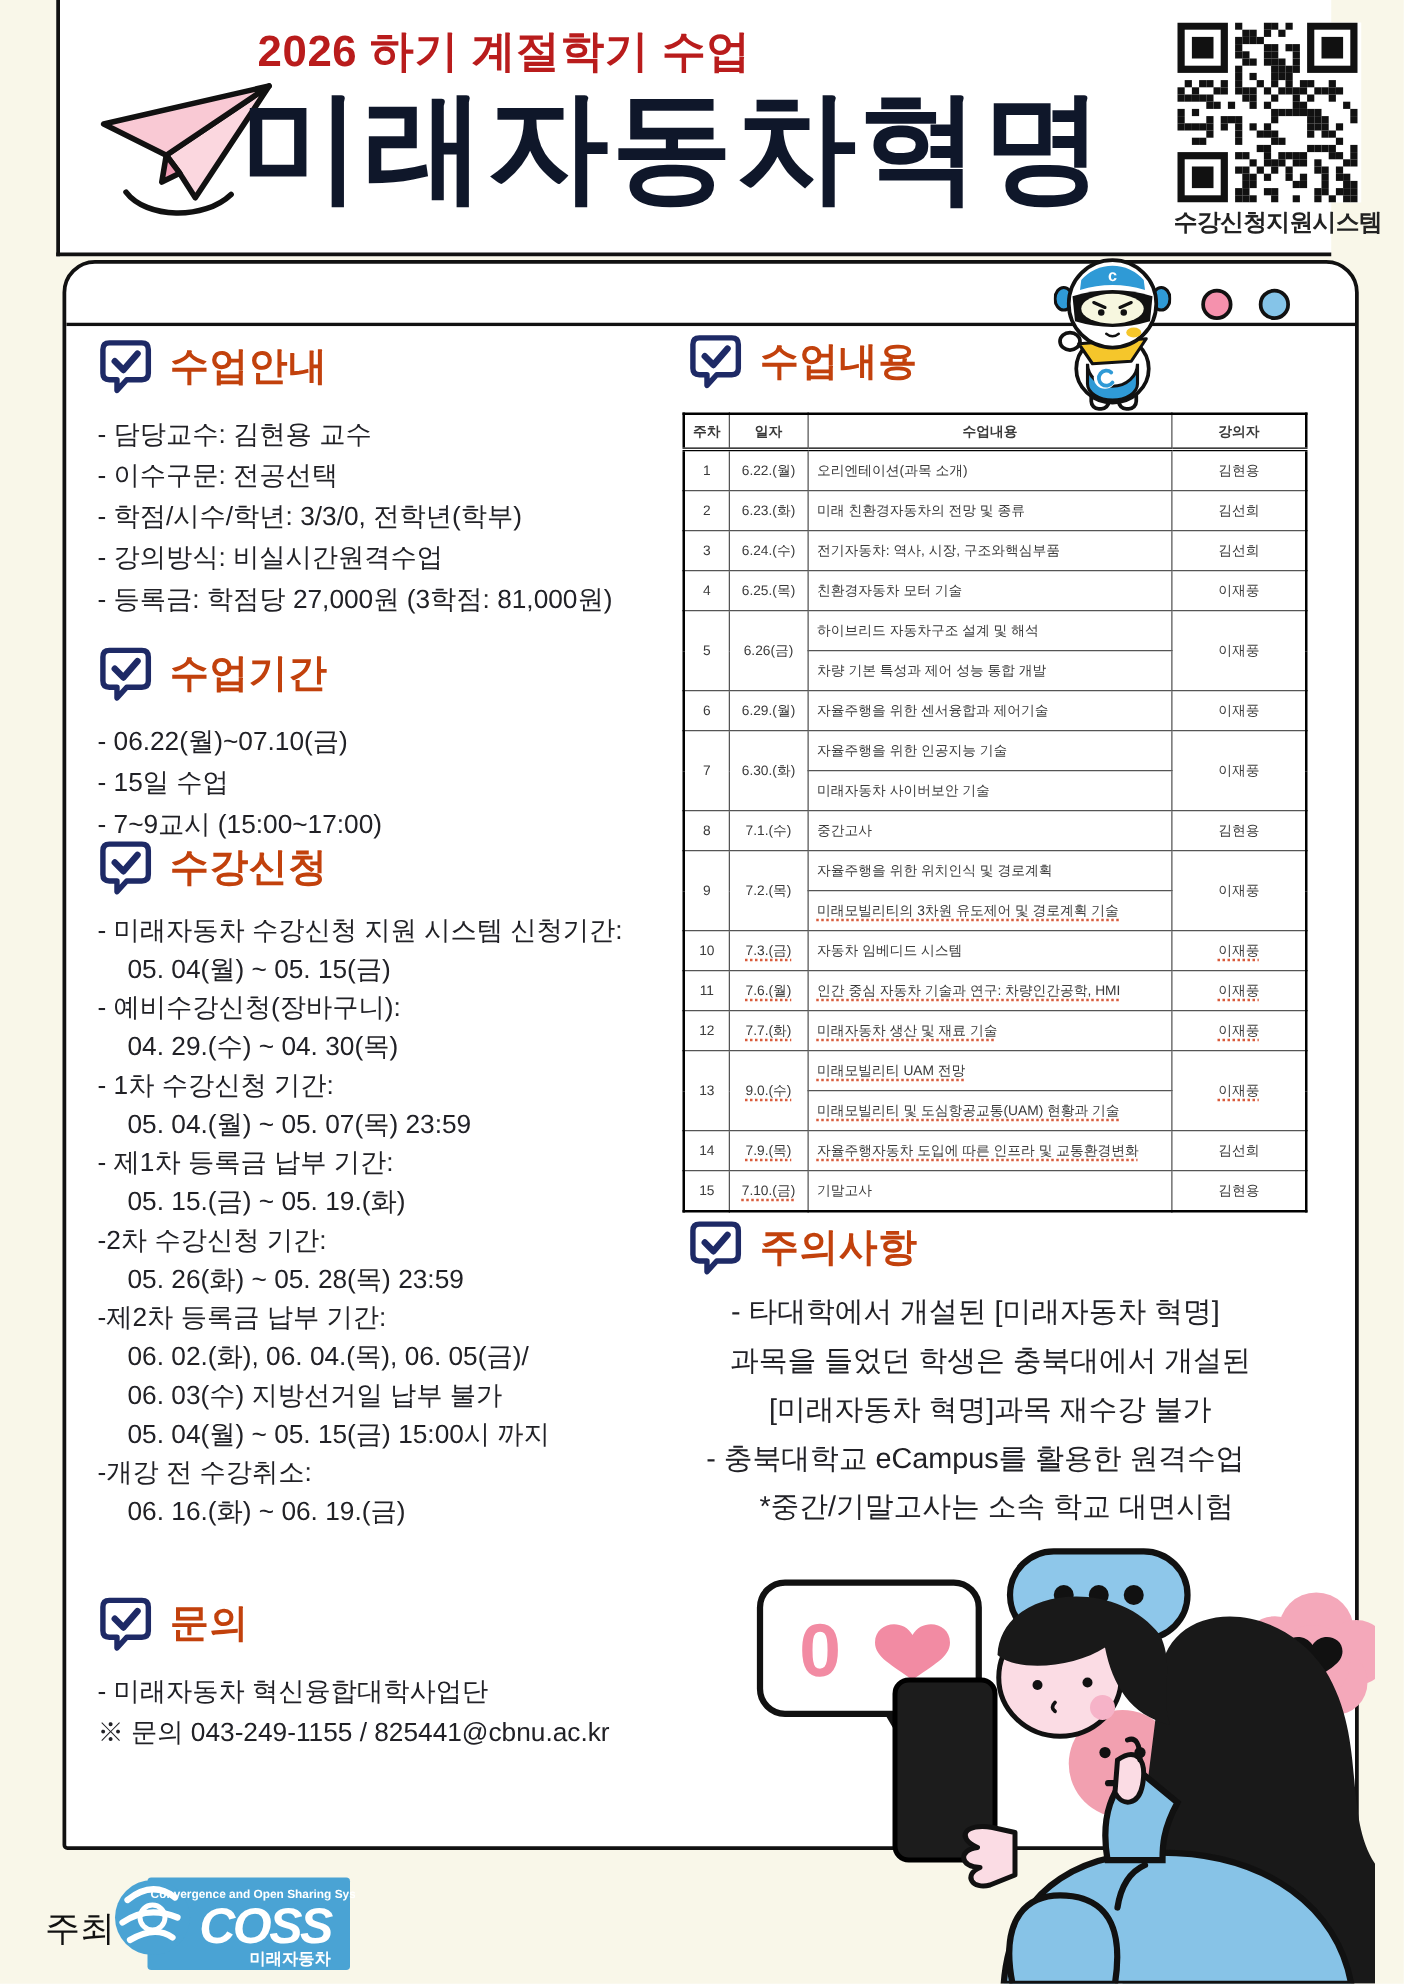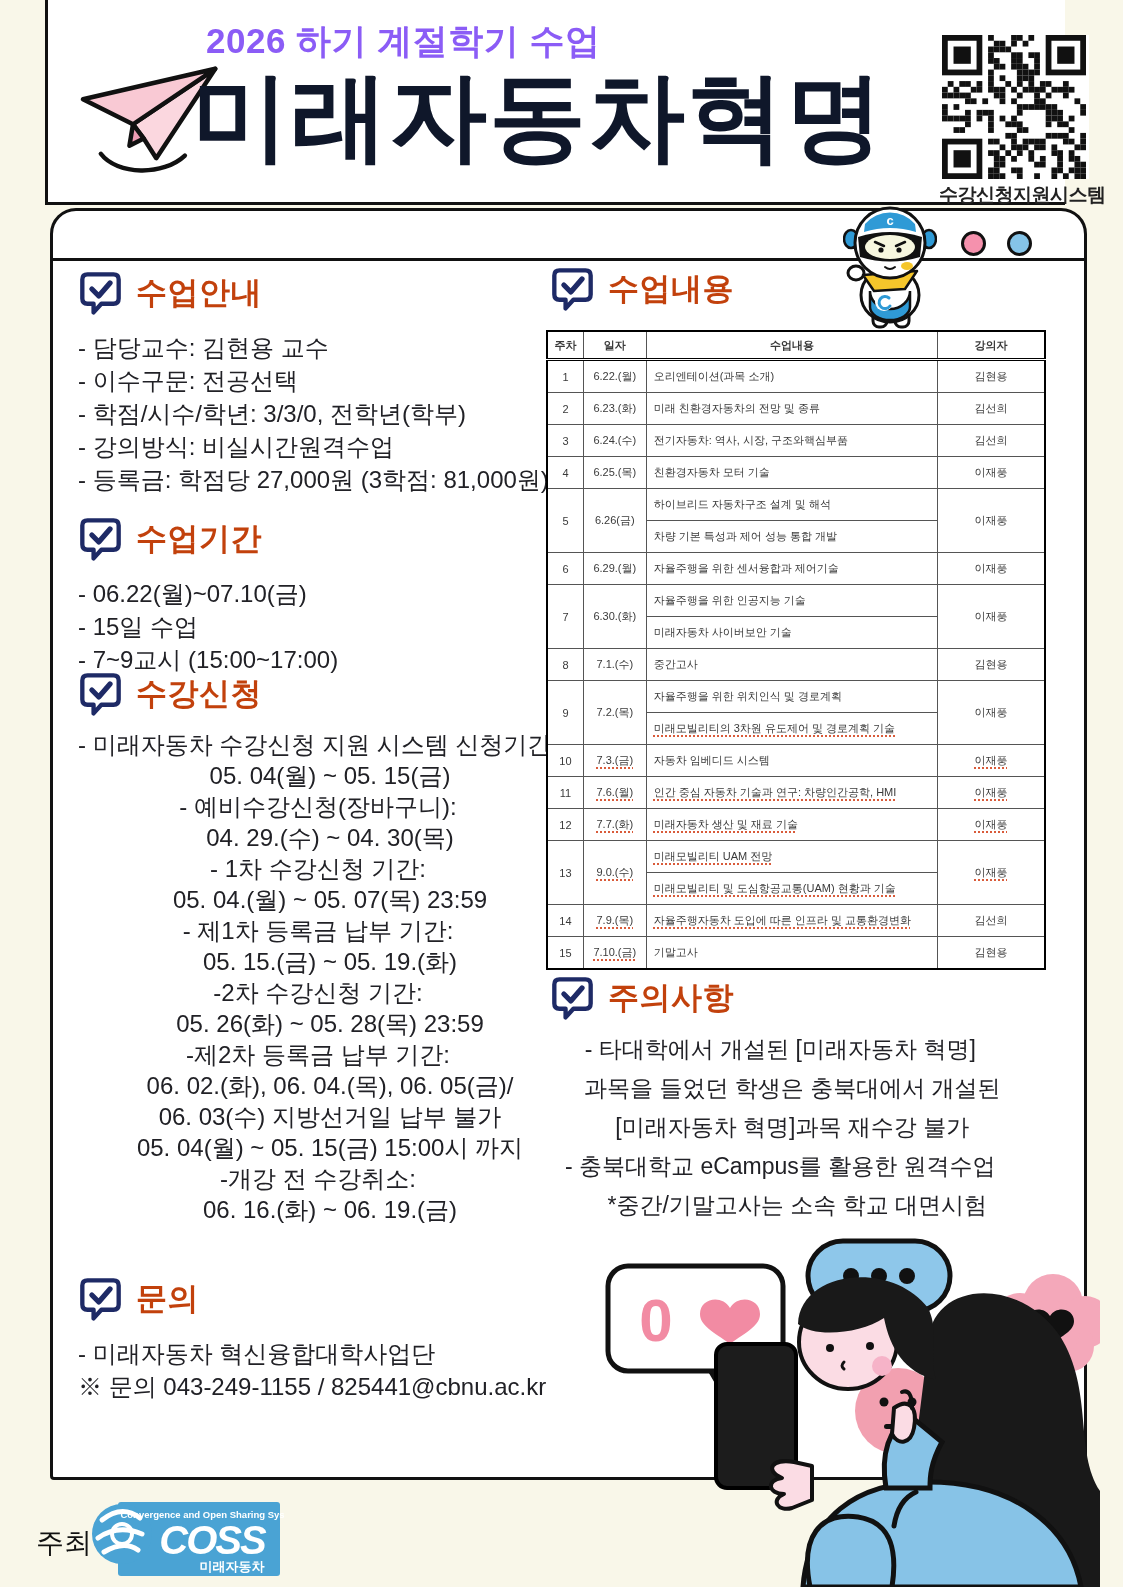--- a/index.html
+++ b/index.html
@@ -2,45 +2,45 @@
 <html><head>
 <meta charset="utf-8">
 <style>
   html,body{margin:0;padding:0;}
   #page{position:relative;width:1123px;height:1587px;background:#f9f7e9;overflow:hidden;
         font-family:"Liberation Sans",sans-serif;color:#1f1f24;}
 
   
   .header-box{position:absolute;left:45px;top:-6px;width:1017px;height:208px;background:#fff;
               border-left:3px solid #111;border-bottom:3px solid #111;}
-  .subtitle{position:absolute;left:158px;top:24px;font-size:35px;font-weight:900;color:#8b5cf6;letter-spacing:.5px;white-space:nowrap;}
+  .subtitle{position:absolute;left:158px;top:24px;font-size:35px;font-weight:900;color:#b91c1c;letter-spacing:.5px;white-space:nowrap;}
   .main-title{position:absolute;left:144px;top:72px;font-size:97px;font-weight:700;color:#0f172a;
               letter-spacing:2px;line-height:1.05;white-space:nowrap;}
   .plane{position:absolute;left:26px;top:64px;width:152px;height:128px;}
-  .qr-wrap{position:absolute;left:891px;top:41px;width:152px;text-align:center;}
+  .qr-wrap{position:absolute;left:891px;top:24px;width:152px;text-align:center;}
   .qr-wrap svg{width:150px;height:144px;display:block;background:#fff;}
   .qr-label{font-size:19px;font-weight:700;color:#222;margin-top:3px;letter-spacing:-.5px;white-space:nowrap;}
 
   
   .panel{position:absolute;left:50px;top:208px;width:1037px;height:1272px;background:#fff;
          border:3px solid #111;border-radius:26px 26px 4px 4px;box-sizing:border-box;}
   .panel-top{position:absolute;left:0;top:0;right:0;height:47px;border-bottom:3px solid #111;border-radius:23px 23px 0 0;}
   .dot{position:absolute;top:20px;width:25px;height:25px;border-radius:50%;border:3px solid #111;box-sizing:border-box;}
   .dot.d1{right:98px;}
   .dot.d2{right:52px;}
   .mascot{position:absolute;left:843px;top:199px;width:94px;height:132px;z-index:6;}
 
   
   .heading{position:absolute;display:flex;align-items:center;gap:13px;color:#c2410c;font-weight:900;
            font-size:31px;letter-spacing:.5px;white-space:nowrap;}
   .heading svg{width:45px;height:45px;flex:0 0 auto;}
 
   
   .lines{position:absolute;}
-  .ln{font-size:24px;font-weight:500;color:#212126;line-height:33px;white-space:nowrap;}
+  .ln{font-size:21px;font-weight:500;color:#212126;line-height:33px;white-space:nowrap;}
   .lines.tight .ln{line-height:31px;}
   .lines.notes .ln{font-size:23px;line-height:39px;}
   .ln.ind1{padding-left:24px;}
   .ln.ind2{padding-left:34px;}
 
   
   .sched{position:absolute;left:546px;top:330px;border-collapse:collapse;width:500px;background:#fff;
          border:2px solid #000;font-size:11px;color:#3a3a3a;table-layout:fixed;}
   .sched th{font-weight:700;border:1px solid #555;border-bottom:3px double #000;height:24px;padding:1px 2px;}
   .sched td{border:1px solid #555;height:29px;padding:1px 4px;text-align:center;overflow:hidden;}
@@ -339,21 +339,21 @@
       <div class="ln ind0">- 7~9교시 (15:00~17:00)</div>
     </div>
 
   <div class="heading" style="left:78px;top:671px;">
     <svg viewBox="0 0 52 52">
       <path d="M11,5 H41 Q47,5 47,11 V33 Q47,39 41,39 H27 L18,49 V39 H11 Q5,39 5,33 V11 Q5,5 11,5 Z" fill="#fff" stroke="#1e2a66" stroke-width="5" stroke-linejoin="round"></path>
       <path d="M16,22 L24,30 L37,15" fill="none" stroke="#1e2a66" stroke-width="6" stroke-linecap="round" stroke-linejoin="round"></path>
     </svg>
     <span>수강신청</span>
   </div>
-  <div class="lines tight" style="left:78px;top:729px;text-align:center;">
+  <div class="lines tight" style="left:78px;top:729px;">
       <div class="ln ind0">- 미래자동차 수강신청 지원 시스템 신청기간:</div>
       <div class="ln ind1">05. 04(월) ~ 05. 15(금)</div>
       <div class="ln ind0">- 예비수강신청(장바구니):</div>
       <div class="ln ind1">04. 29.(수) ~ 04. 30(목)</div>
       <div class="ln ind0">- 1차 수강신청 기간:</div>
       <div class="ln ind1">05. 04.(월) ~ 05. 07(목) 23:59</div>
       <div class="ln ind0">- 제1차 등록금 납부 기간:</div>
       <div class="ln ind1">05. 15.(금) ~ 05. 19.(화)</div>
       <div class="ln ind0">-2차 수강신청 기간:</div>
       <div class="ln ind1">05. 26(화) ~ 05. 28(목) 23:59</div>

